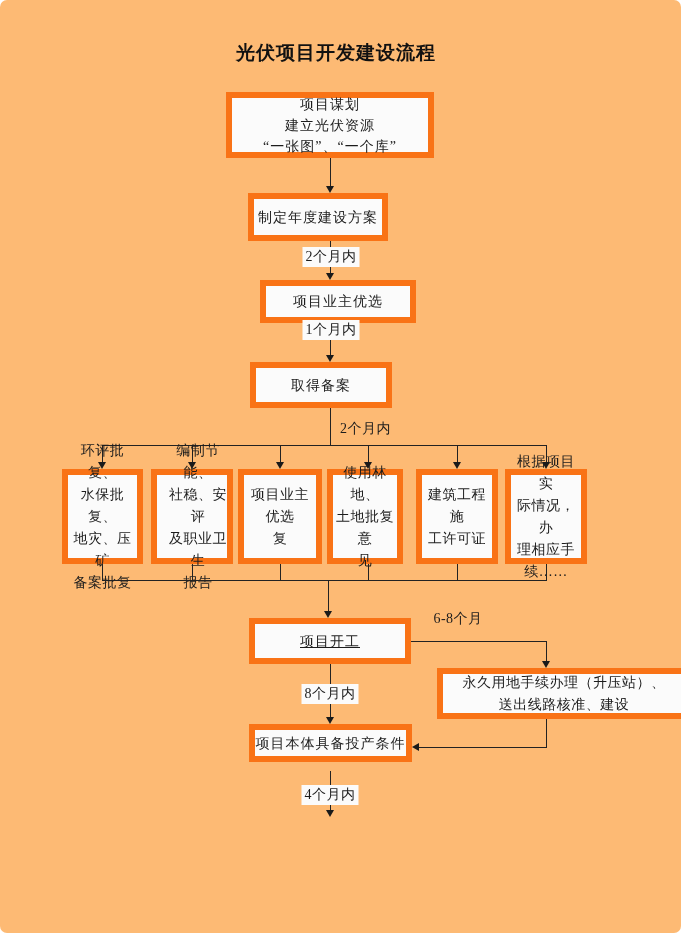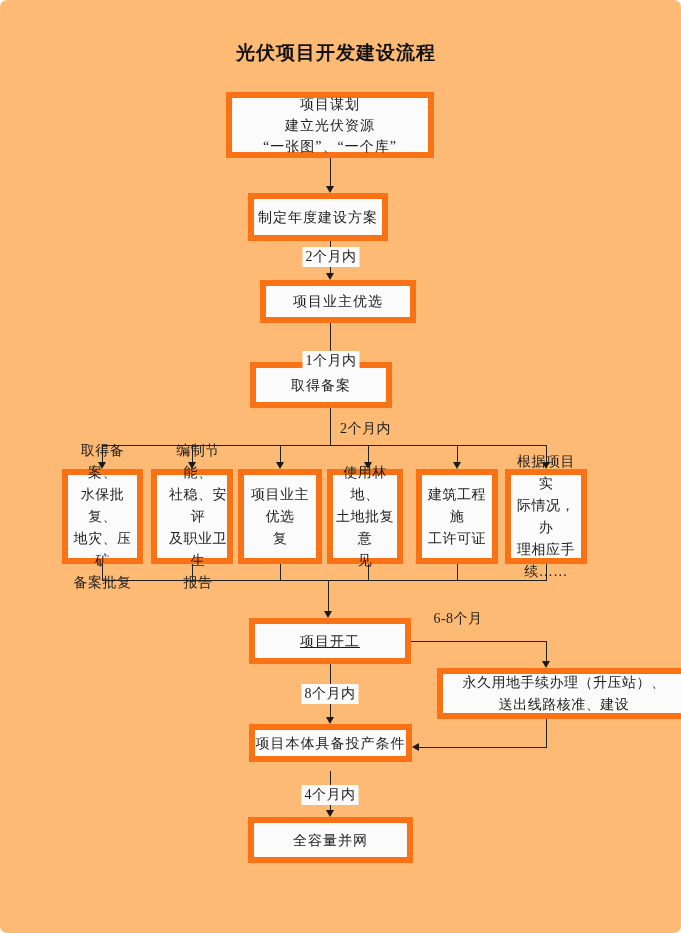--- a/index.html
+++ b/index.html
@@ -95,40 +95,40 @@
 
   <div class="line v" style="left:330px; top:158px; height:28px;"></div>
   <div class="arrow-down" style="left:326px; top:186px;"></div>
 
   <div class="line v" style="left:330px; top:241px; height:32px;"></div>
   <div class="arrow-down" style="left:326px; top:273px;"></div>
   <div class="edge-label on-line" style="left:331px; top:257px;">2个月内</div>
 
   <div class="line v" style="left:330px; top:323px; height:32px;"></div>
   <div class="arrow-down" style="left:326px; top:355px;"></div>
-  <div class="edge-label on-line" style="left:331px; top:361px;">1个月内</div>
+  <div class="edge-label on-line" style="left:331px; top:330px;">1个月内</div>
 
   <div class="line v" style="left:330px; top:408px; height:38px;"></div>
   <div class="edge-label" style="left:340px; top:420px;">2个月内</div>
 
   <div class="line h" style="left:102px; top:445px; width:444px;"></div>
   <div class="line v" style="left:102px; top:445px; height:18px;"></div>
   <div class="arrow-down" style="left:98px;  top:462px;"></div>
   <div class="line v" style="left:192px; top:445px; height:18px;"></div>
   <div class="arrow-down" style="left:188px; top:462px;"></div>
   <div class="line v" style="left:280px; top:445px; height:18px;"></div>
   <div class="arrow-down" style="left:276px; top:462px;"></div>
   <div class="line v" style="left:368px; top:445px; height:18px;"></div>
   <div class="arrow-down" style="left:364px; top:462px;"></div>
   <div class="line v" style="left:457px; top:445px; height:18px;"></div>
   <div class="arrow-down" style="left:453px; top:462px;"></div>
   <div class="line v" style="left:546px; top:445px; height:18px;"></div>
   <div class="arrow-down" style="left:542px; top:462px;"></div>
 
-  <div class="node small" style="left:62px;  top:469px; width:81px; height:95px;">取得备案、
+  <div class="node small" style="left:62px;  top:469px; width:81px; height:95px;">环评批复、
 水保批复、
 地灾、压矿
 备案批复</div>
   <div class="node small" style="left:151px; top:469px; width:82px; height:95px;padding-left:12px;">编制节能、
 社稳、安评
 及职业卫生
 报告</div>
   <div class="node small" style="left:238px; top:469px; width:84px; height:95px;">项目业主优选
 复</div>
   <div class="node small" style="left:327px; top:469px; width:76px; height:95px;">使用林地、
@@ -168,15 +168,14 @@
   <div class="line v" style="left:330px; top:664px; height:53px;"></div>
   <div class="arrow-down" style="left:326px; top:717px;"></div>
   <div class="edge-label on-line" style="left:330px; top:694px;">8个月内</div>
 
   <div class="node" style="left:249px; top:724px; width:163px; height:38px;">项目本体具备投产条件</div>
 
   <div class="line v" style="left:330px; top:771px; height:39px;"></div>
   <div class="arrow-down" style="left:326px; top:810px;"></div>
   <div class="edge-label on-line" style="left:330px; top:795px;">4个月内</div>
 
-  <div class="node" style="left:248px; top:817px; width:165px; height:46px;">全容量并网</div>
 
 </div>
 
 </body></html>

